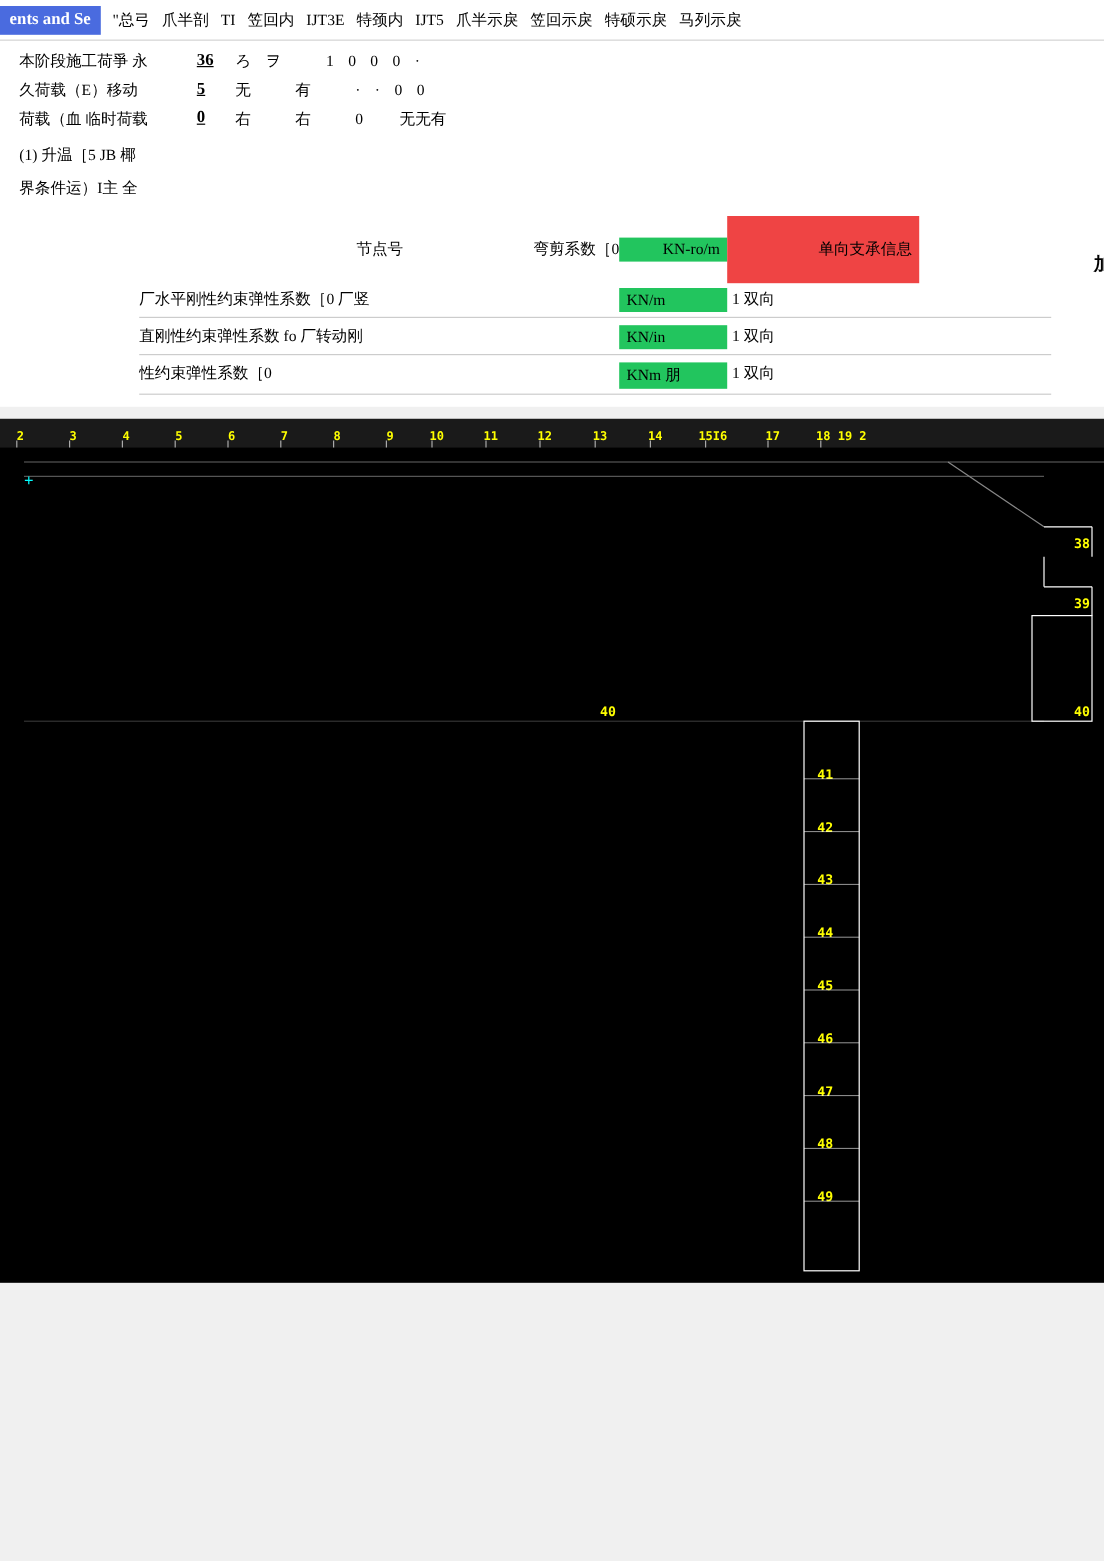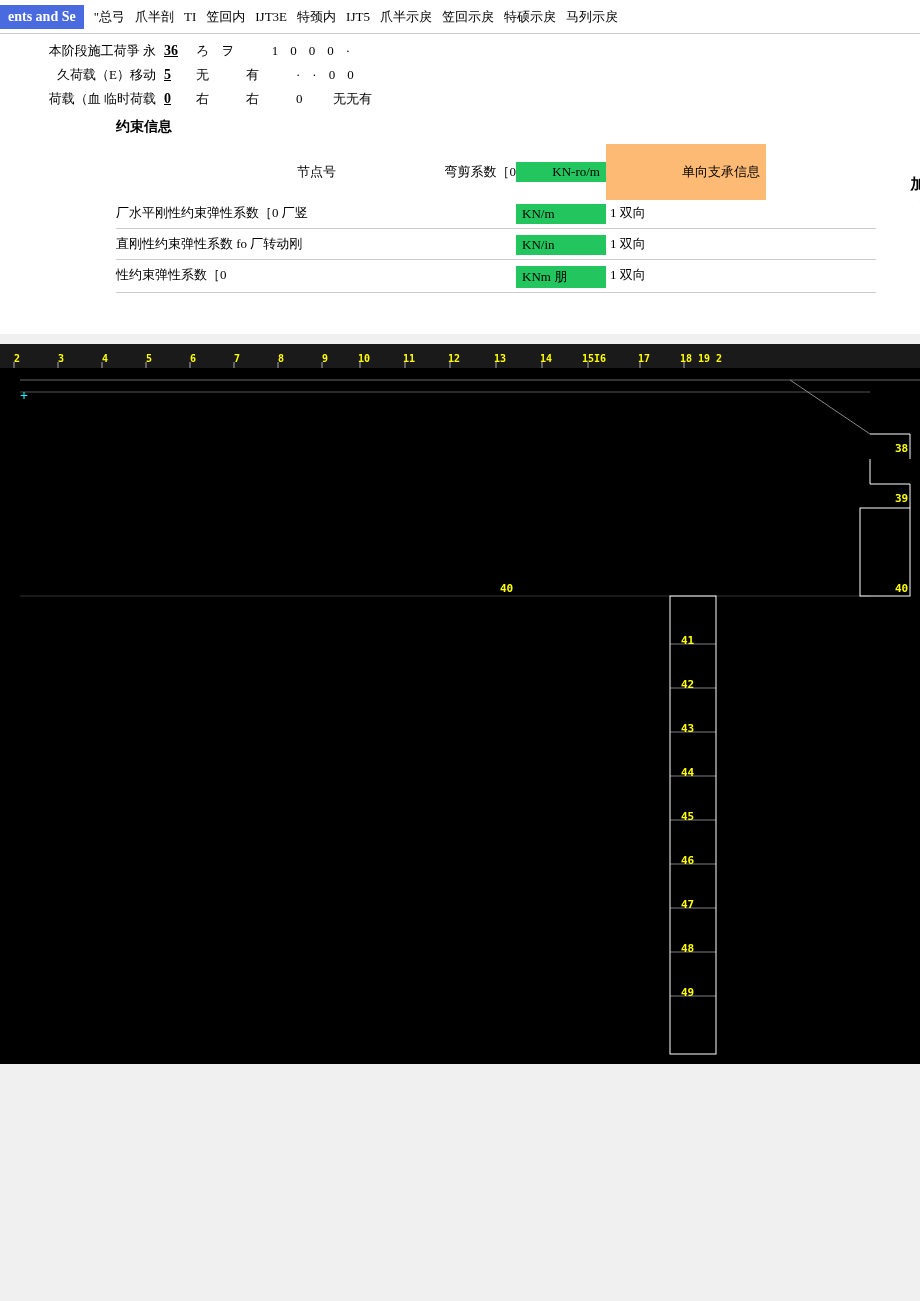--- a/index.html
+++ b/index.html
@@ -56,21 +56,21 @@
     .load-row {
       display: flex;
       align-items: center;
       margin-bottom: 6px;
       gap: 8px;
       font-size: 13px;
     }
     .load-label {
       width: 140px;
       flex-shrink: 0;
-      text-align: right;
+      text-align: left;
     }
     .load-val {
       font-weight: bold;
       font-size: 14px;
       min-width: 24px;
       text-decoration: underline;
     }
     .load-cells {
       display: flex;
       gap: 12px;
@@ -133,21 +133,21 @@
     }
     .c-col-unit {
       width: 90px;
       background: #22c55e;
       padding: 2px 6px;
       font-size: 13px;
       flex-shrink: 0;
     }
     .c-col-support {
       width: 160px;
-      background: #fdba74;
+      background: #ef4444;
       padding: 19px 6px;
       font-size: 13px;
       flex-shrink: 0;
     }
     .c-col-bidir {
       width: 80px;
       font-size: 13px;
       flex-shrink: 0;
       padding-left: 4px;
     }
@@ -257,24 +257,25 @@
         <span>右</span>
         &nbsp;&nbsp;&nbsp;&nbsp;
         <span>0</span>
         &nbsp;&nbsp;
         <span>无无有</span>
       </span>
     </div>
   </div>
 
   <div class="info-rows">
+    <div class="info-row">(1) 升温［5 JB 椰</div>
+    <div class="info-row">界条件运）I主 全</div>
   </div>
 
   <div class="constraint-section">
-    <div class="constraint-title">约束信息</div>
 
     <div class="constraint-table">
 
       <div class="constraint-header-row">
         <div class="c-col-label">节点号</div>
         <div class="c-col-formula">弯剪系数［0</div>
         <div class="c-col-unit">KN-ro/m</div>
         <div class="c-col-support">单向支承信息</div>
       </div>
 

